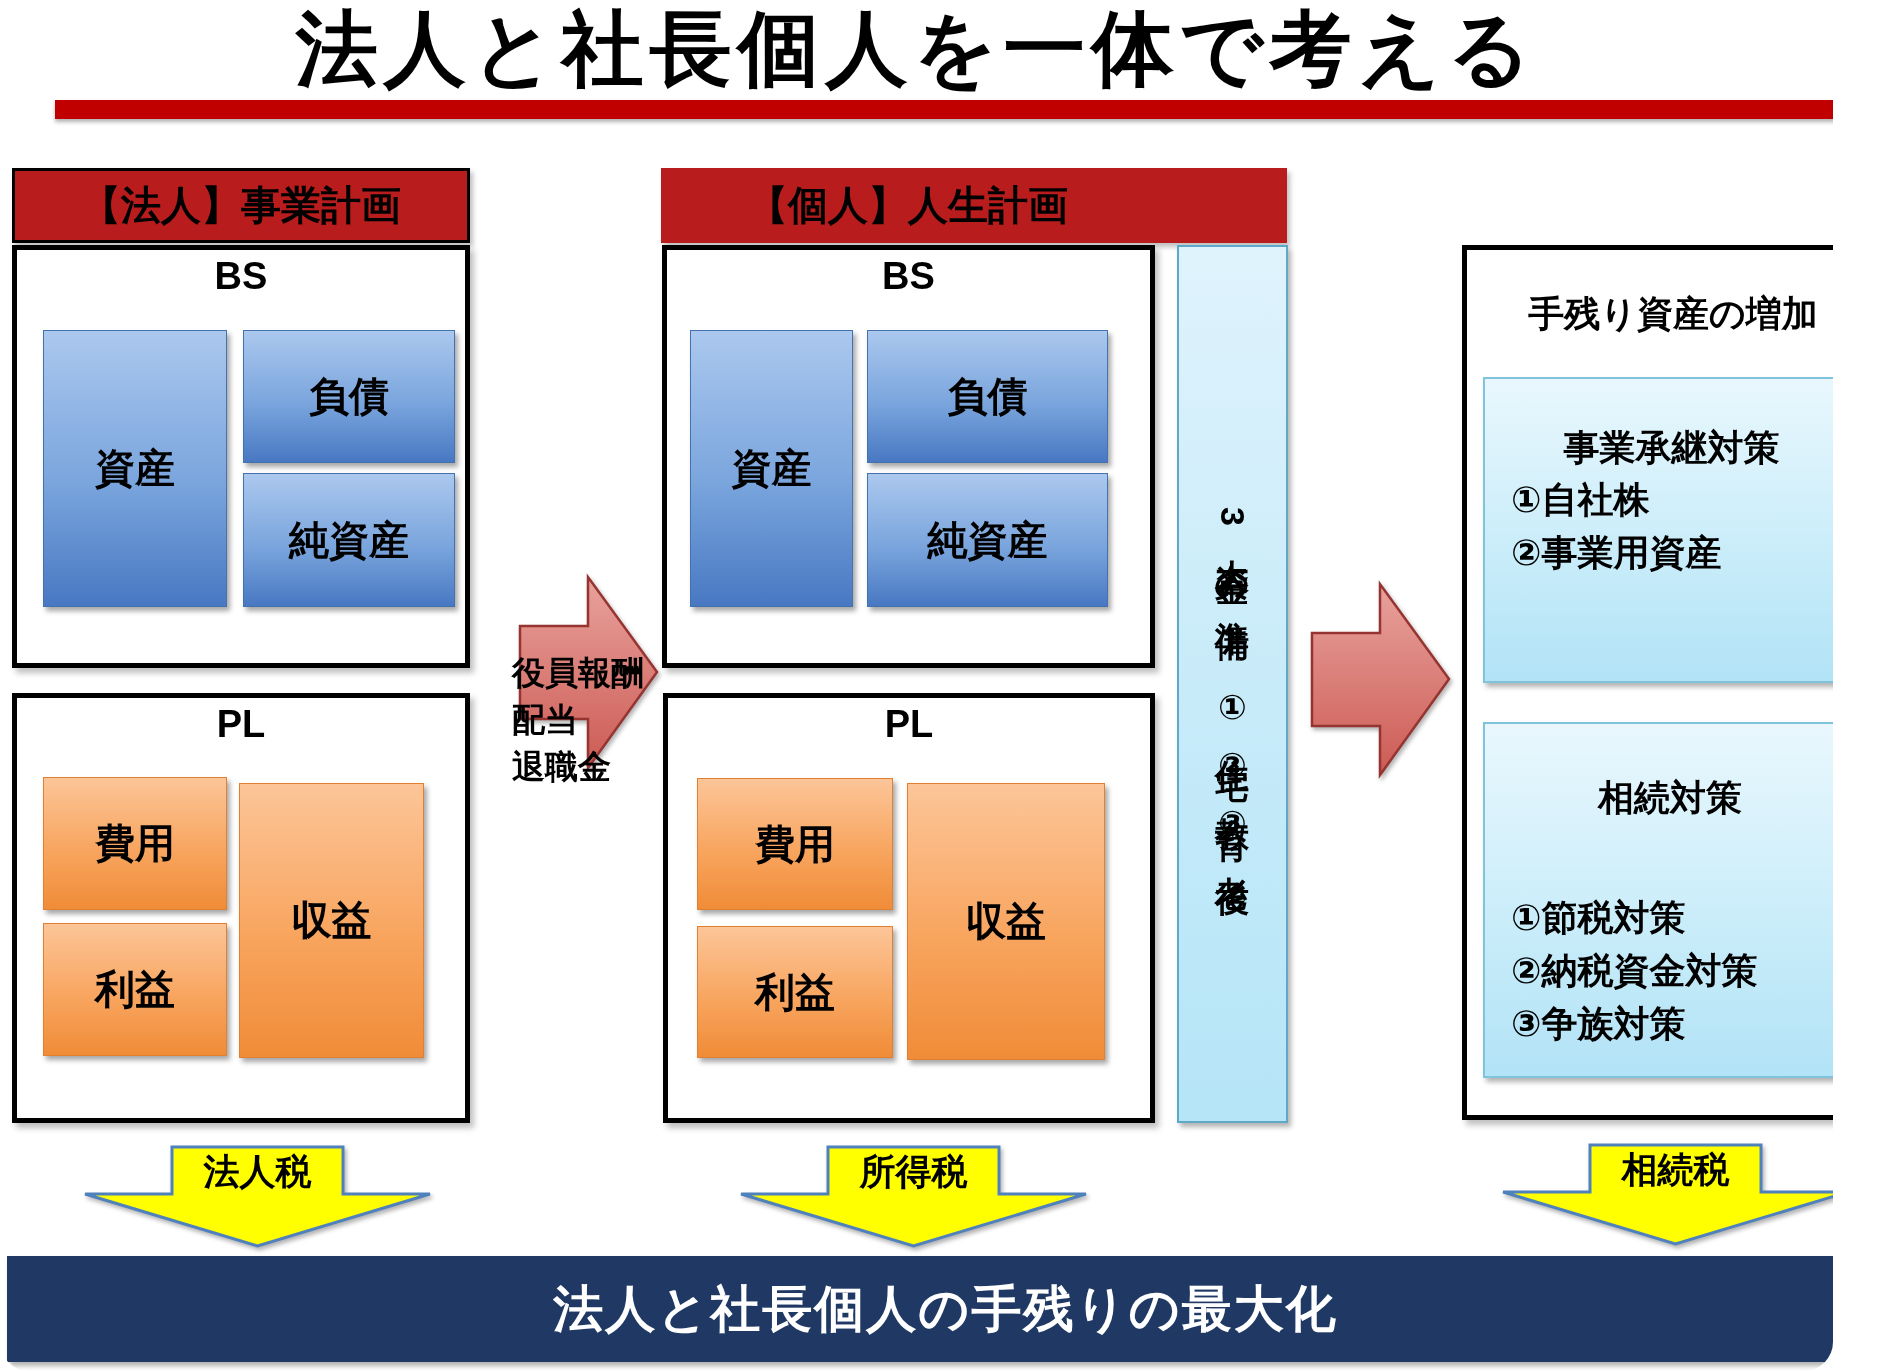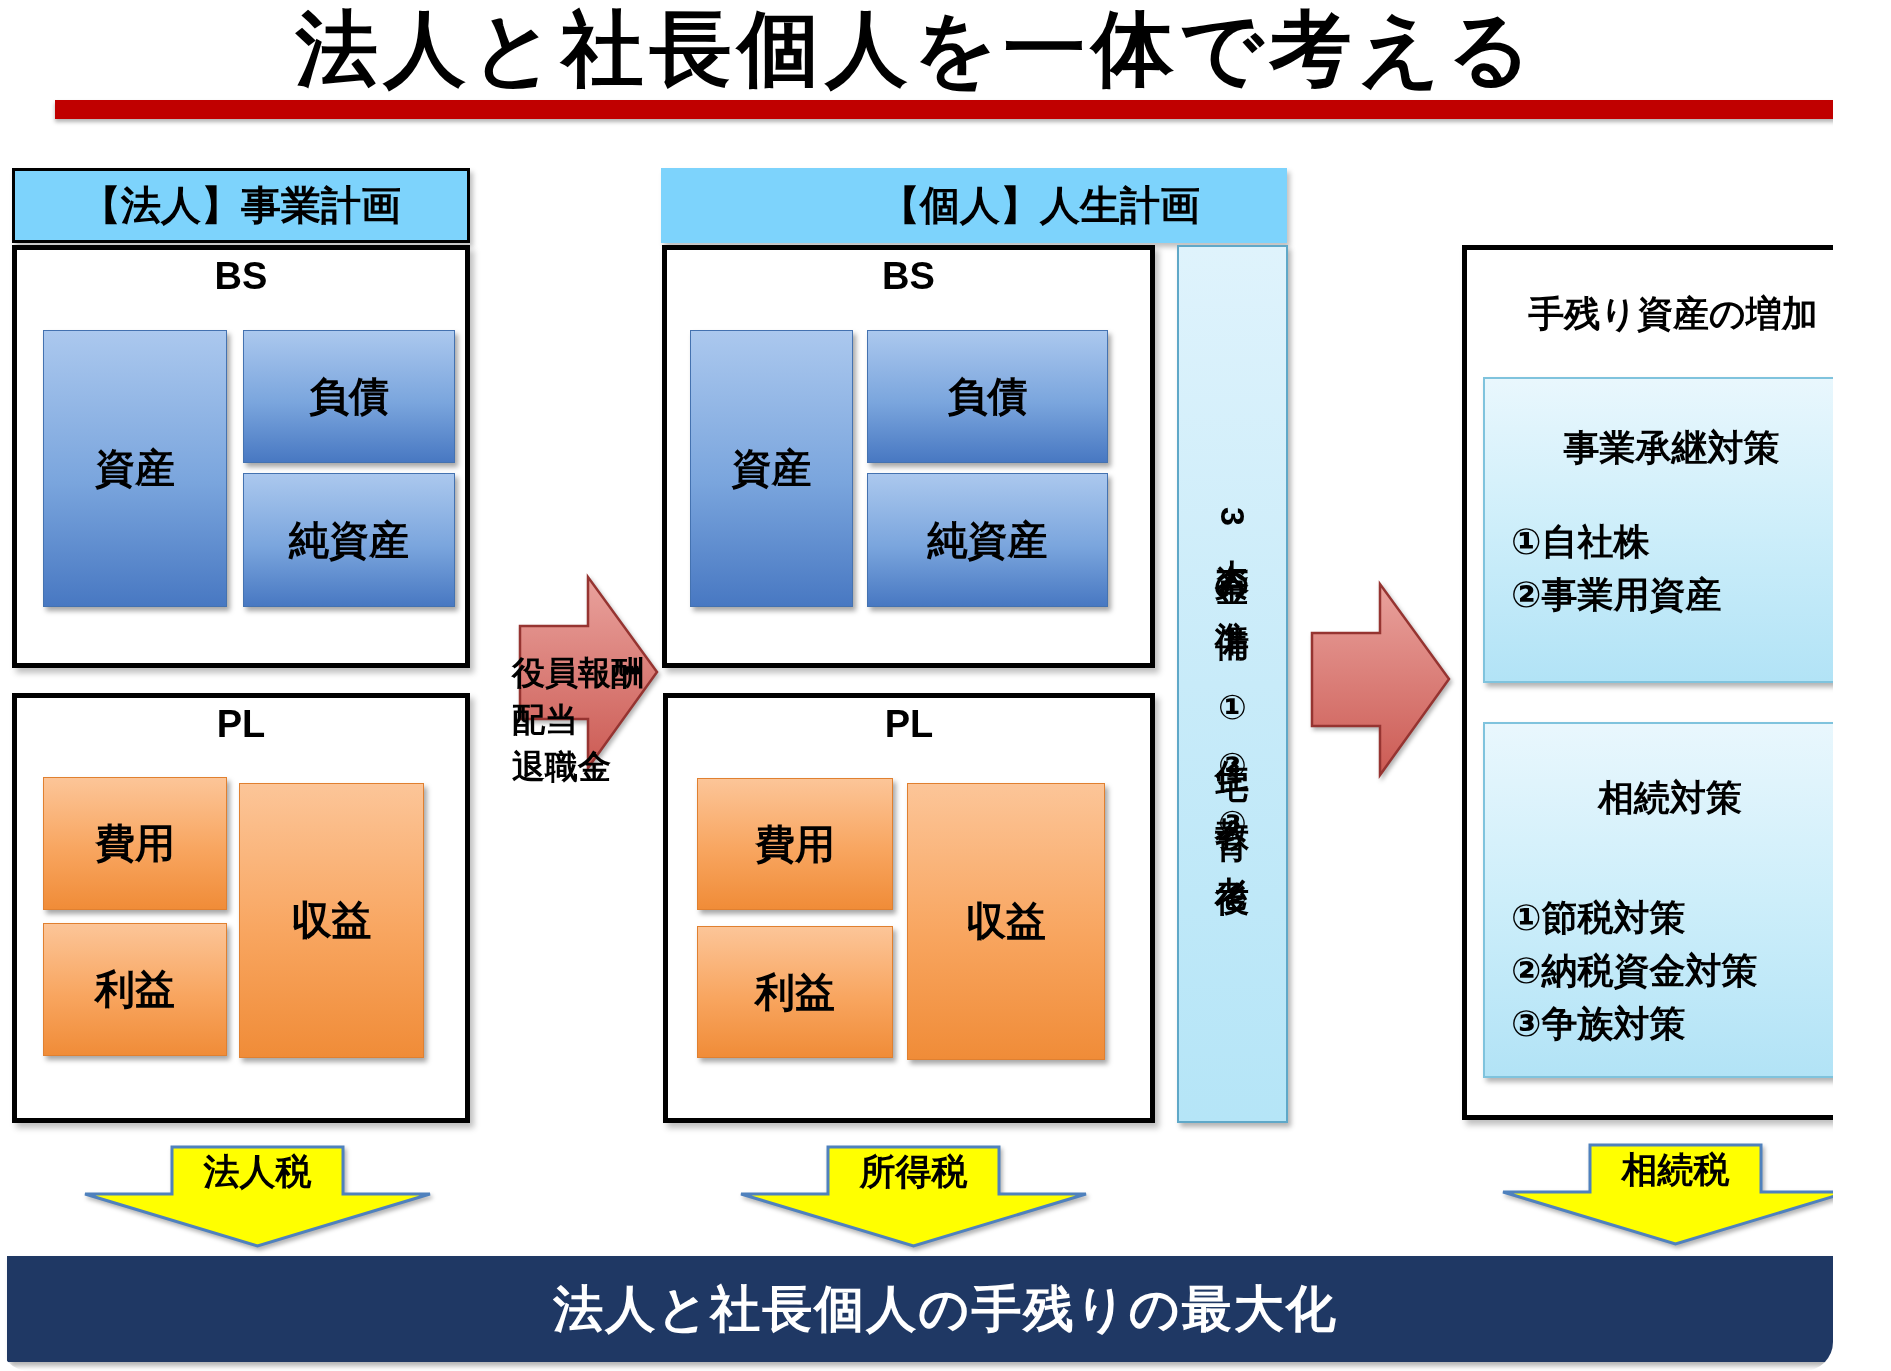--- a/index.html
+++ b/index.html
@@ -23,21 +23,21 @@
     font-size:82px; font-weight:bold; letter-spacing:6px;
     white-space:nowrap;
   }
   .title-underline {
     left:55px; top:100px; width:1785px; height:19px;
     background:#c00000;
     box-shadow:0 3px 4px rgba(0,0,0,.3);
   }
 
   .col-header {
-    background:#7dd3fc;
+    background:#b91c1c;
     display:flex; align-items:center; justify-content:center;
     font-size:40px; font-weight:bold;
     box-shadow:3px 4px 5px rgba(0,0,0,.25);
   }
   .big-box {
     background:#ffffff;
     border:5px solid #000;
     box-shadow:4px 5px 6px rgba(0,0,0,.25);
   }
   .inner-label {
@@ -130,21 +130,21 @@
         <stop offset="0" stop-color="#e9a29d"></stop>
           <stop offset="1" stop-color="#cc5b54"></stop>
       </linearGradient>
     </defs>
     <polygon points="2,52 70,52 70,3 139,98 70,194 70,145 2,145" fill="url(#redgrad1)" stroke="#963431" stroke-width="2.5"></polygon>
   </svg>
   <div class="abs transfer-label">役員報酬
 配当
 退職金</div>
 
-  <div class="abs col-header" style="left:661px; top:168px; width:626px; height:75px; justify-content:flex-end;">
+  <div class="abs col-header" style="left:661px; top:168px; width:626px; height:75px; justify-content:flex-start;">
     <div style="width:494px; height:100%; display:flex; align-items:center; justify-content:center;">【個人】人生計画</div>
   </div>
 
   <div class="abs big-box" style="left:662px; top:245px; width:493px; height:423px;"></div>
   <div class="abs inner-label" style="left:662px; top:255px; width:493px;">BS</div>
   <div class="abs cell blue" style="left:690px; top:330px; width:163px; height:277px;">資産</div>
   <div class="abs cell blue" style="left:867px; top:330px; width:241px; height:133px;">負債</div>
   <div class="abs cell blue" style="left:867px; top:473px; width:241px; height:134px;">純資産</div>
 
   <div class="abs big-box" style="left:663px; top:693px; width:492px; height:430px;"></div>
@@ -166,21 +166,21 @@
     </defs>
     <polygon points="2,52 70,52 70,3 139,98 70,194 70,145 2,145" fill="url(#redgrad2)" stroke="#963431" stroke-width="2.5"></polygon>
   </svg>
 
 
   <div class="abs big-box" style="left:1462px; top:245px; width:422px; height:875px;"></div>
   <div class="abs" style="left:1462px; top:290px; width:422px; text-align:center; font-size:36px; font-weight:bold;">手残り資産の増加</div>
 
   <div class="abs cyan-box" style="left:1483px; top:377px; width:377px; height:306px; padding-top:45px;">
     <div class="box-title">事業承継対策</div>
-    <div class="box-items" style="margin-top:42px;">
+    <div class="box-items" style="">
       <div>①自社株</div>
       <div>②事業用資産</div>
     </div>
   </div>
 
   <div class="abs cyan-box" style="left:1483px; top:722px; width:374px; height:356px; padding-top:50px;">
     <div class="box-title">相続対策</div>
     <div class="box-items" style="margin-top:68px;">
       <div>①節税対策</div>
       <div>②納税資金対策</div>

